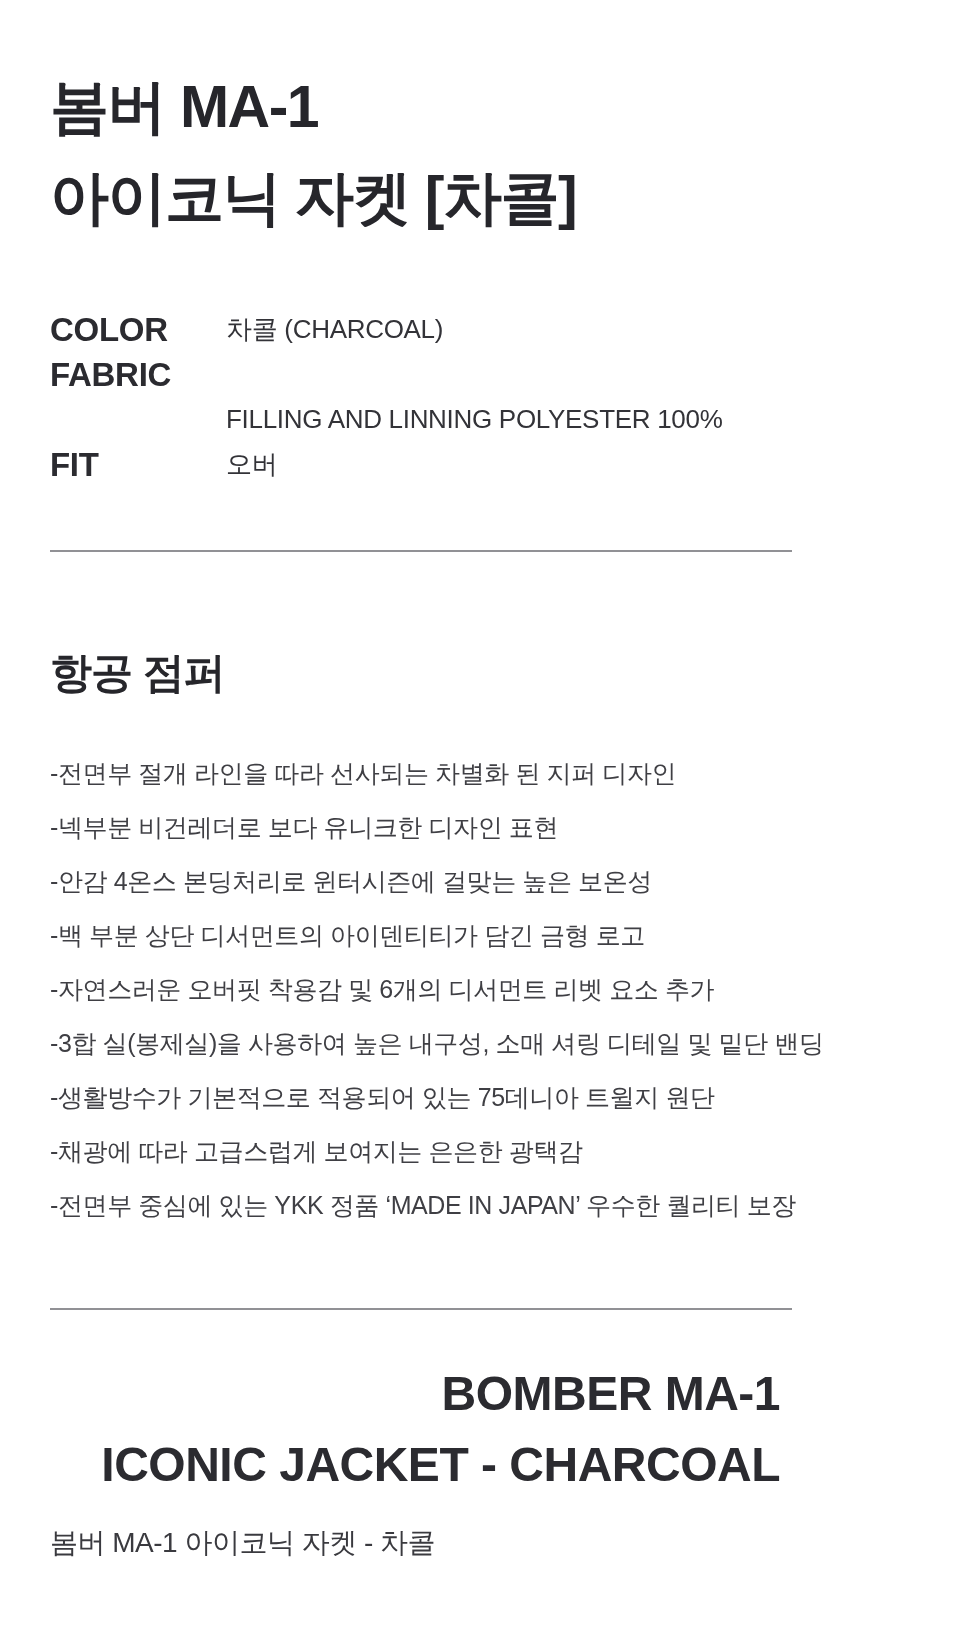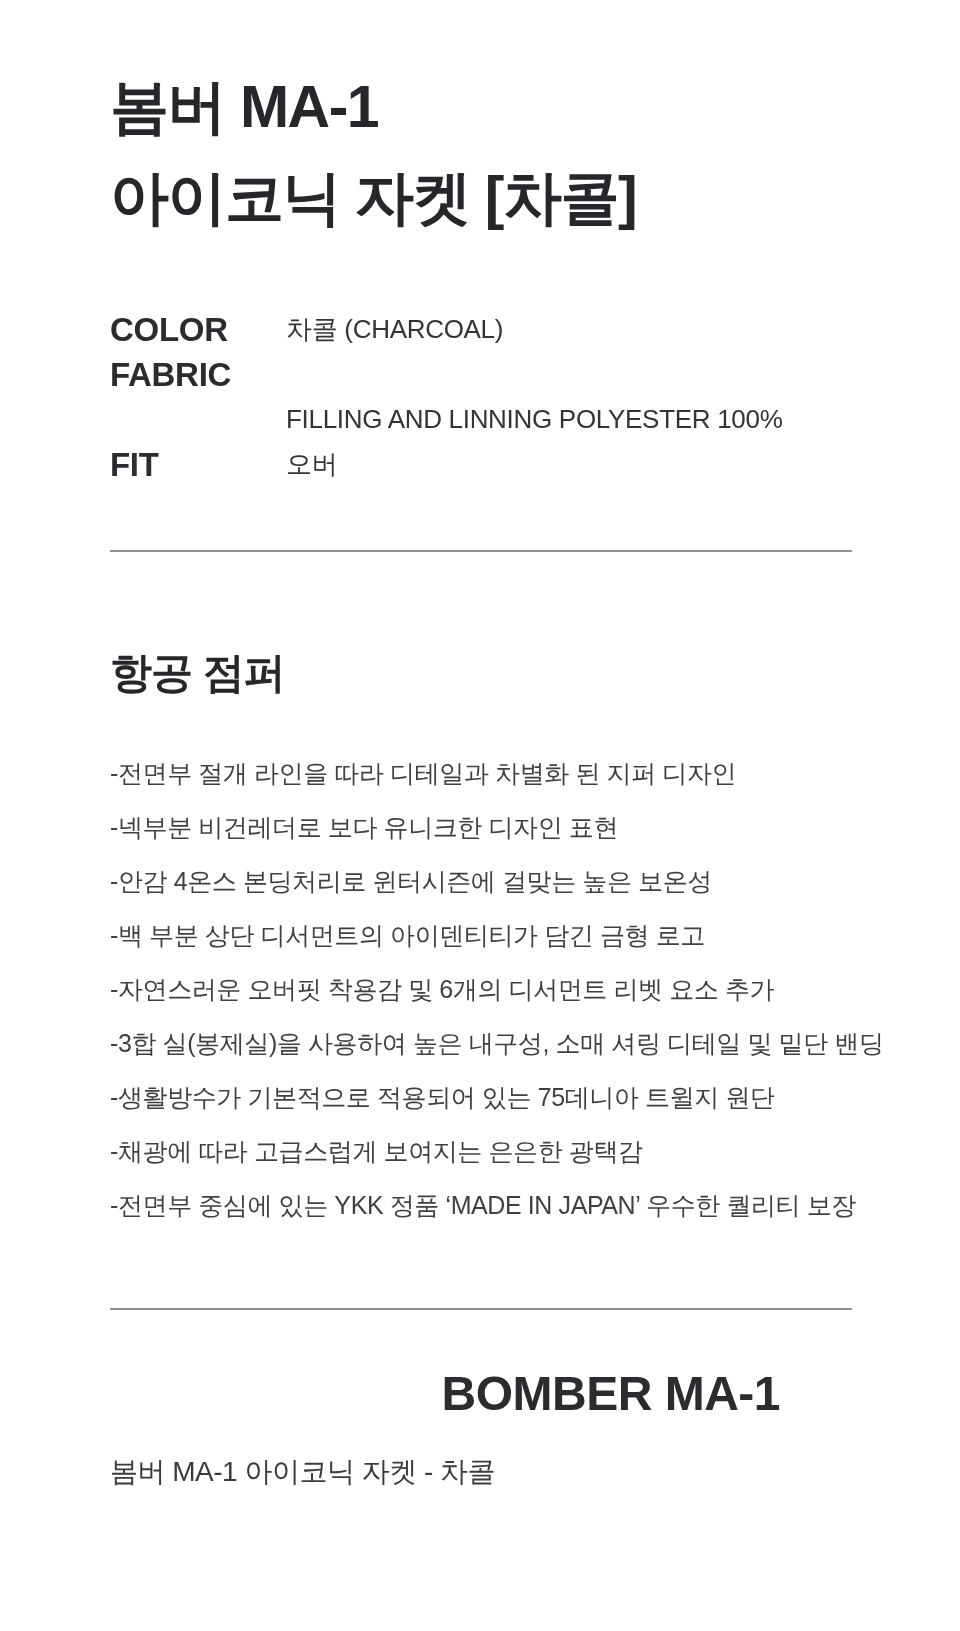--- a/index.html
+++ b/index.html
@@ -7,21 +7,21 @@
     width: 960px;
     height: 1631px;
     background: #ffffff;
     font-family: "Liberation Sans", "DejaVu Sans", sans-serif;
     color: #26262b;
     overflow: hidden;
   }
   .page {
     width: 840px;
     height: 1631px;
-    padding: 62px 60px 0 110px;
+    padding: 62px 60px 0 50px;
     background: #ffffff;
   }
   
   .product-title {
     font-size: 59px;
     font-weight: 700;
     line-height: 1.55;
     letter-spacing: -1.5px;
     color: #26262b;
   }
@@ -129,32 +129,33 @@
   </div>
 
   <hr class="divider divider-1">
 
   <h2 class="section-heading">
     <br>
     <span>항공 점퍼</span>
   </h2>
 
   <ul class="feature-list">
-    <li>-전면부 절개 라인을 따라 디테일과 차별화 된 지퍼 디자인</li>
+    <li>-전면부 절개 라인을 따라 선사되는 차별화 된 지퍼 디자인</li>
     <li>-넥부분 비건레더로 보다 유니크한 디자인 표현</li>
     <li>-안감 4온스 본딩처리로 윈터시즌에 걸맞는 높은 보온성</li>
     <li>-백 부분 상단 디서먼트의 아이덴티티가 담긴 금형 로고</li>
     <li>-자연스러운 오버핏 착용감 및 6개의 디서먼트 리벳 요소 추가</li>
     <li>-3합 실(봉제실)을 사용하여 높은 내구성, 소매 셔링 디테일 및 밑단 밴딩</li>
     <li>-생활방수가 기본적으로 적용되어 있는 75데니아 트윌지 원단</li>
     <li>-채광에 따라 고급스럽게 보여지는 은은한 광택감</li>
     <li>-전면부 중심에 있는 YKK 정품 ‘MADE IN JAPAN’ 우수한 퀄리티 보장</li>
   </ul>
 
   <hr class="divider divider-2">
 
   <h2 class="footer-heading">
     <span>BOMBER MA-1</span><br>
+    <span>ICONIC JACKET - CHARCOAL</span>
   </h2>
 
   <div class="footer-subtitle">봄버 MA-1 아이코닉 자켓 - 차콜</div>
 
 </div>
 
 </body></html>

